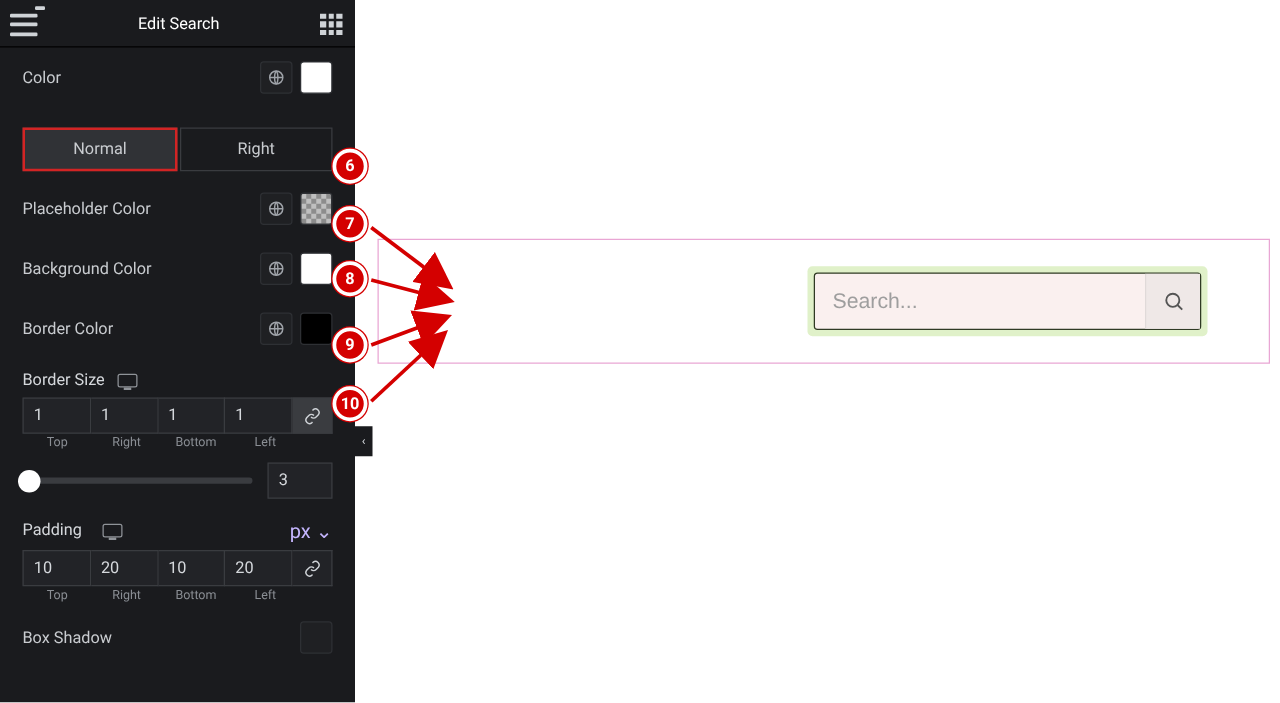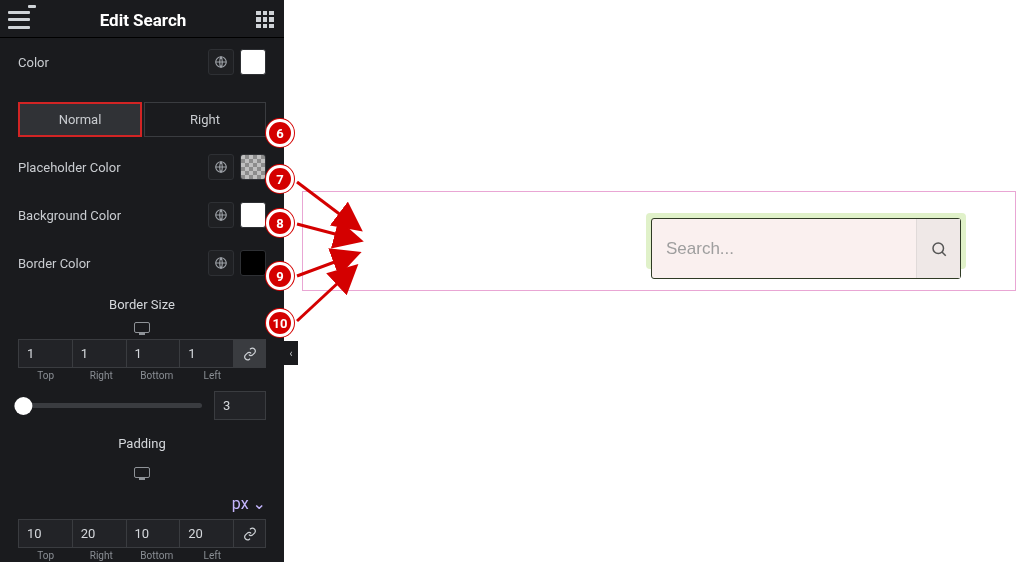--- a/index.html
+++ b/index.html
@@ -15,21 +15,21 @@
   
   .sidebar { width:284px; background:#1a1b1e; color:#d5d8dc; display:flex; flex-direction:column; position:relative; z-index:2; }
   .sb-header {
     display:flex; align-items:center; justify-content:space-between;
     padding:4px 10px 2px 8px; height:38px;
     border-bottom:1px solid #000;
   }
   .hamburger { width:22px; height:18px; display:flex; flex-direction:column; justify-content:space-between; cursor:pointer; position:relative; }
   .hamburger span { display:block; height:3px; background:#cfd3d7; border-radius:1px; }
   .dot-indicator { position:absolute; top:-6px; right:-6px; width:8px; height:8px; border-radius:50%; background:#2d5bff; }
-  .title { font-weight:700; color:#fff; font-size:17px; }
+  .title { font-weight:400; color:#fff; font-size:13px; }
   .grid-icon { width:18px; height:18px; display:grid; grid-template-columns:repeat(3,1fr); grid-template-rows:repeat(3,1fr); gap:2px; cursor:pointer; }
   .grid-icon span { background:#cfd3d7; }
   .sb-scroll { flex:1; overflow:hidden; }
   .sb-row {
     display:flex; align-items:center; justify-content:space-between;
     padding:11px 18px;
   }
   .label { color:#c9ccd0; font-size:13px; }
   .ctrls { display:flex; gap:6px; align-items:center; }
   .mini-btn {
@@ -47,21 +47,21 @@
   
   .tabs { display:flex; padding:0 18px 6px 18px; gap:2px; }
   .tab {
     flex:1; text-align:center; padding:9px 0; border:1px solid #3a3c40;
     font-size:13px; cursor:pointer; color:#c9ccd0;margin-top:16px;
   }
   .tab.active { background:#303236; border:2px solid #d22424; padding:8px 0; }
   
   .section-title {
     display:flex; align-items:center; gap:10px; padding:10px 18px 6px 18px;
-    color:#d5d8dc; font-size:13px;flex-direction:column;
+    color:#d5d8dc; font-size:13px;
   }
   .resp-icon { width:16px; height:11px; border:1.5px solid #8f9398; border-radius:2px; position:relative; }
   .resp-icon::after { content:""; position:absolute; bottom:-3px; left:4px; width:6px; height:2px; background:#8f9398; }
   .quad { display:flex; align-items:stretch; padding:0 18px; gap:0; }
   .quad .cell {
     flex:1; background:#222327; border:1px solid #3a3c40; color:#d5d8dc;
     text-align:left; padding:6px 8px; font-size:13px; cursor:text;
   }
   .quad .cell + .cell { border-left:none; }
   .quad .link-btn {
@@ -83,21 +83,21 @@
   .preview { flex:1; position:relative; background:#fff; }
   .selection-outline {
     position:absolute; left:18px; right:8px; top:191px; height:100px;
     border:1px solid #e9a6d4;
   }
   .inner-hl {
     position:absolute; left:362px; right:58px; top:213px; height:56px;
     background:#e0f1c9; border-radius:4px;
   }
   .search-wrap {
-    position:absolute; left:367px; right:63px; top:218px; height:61px;
+    position:absolute; left:367px; right:63px; top:218px; height:46px;
     display:flex; align-items:stretch;
     background:#faf0ef; border:1px solid #2f3a24; border-radius:3px;
   }
   .search-input {
     flex:1; border:none; background:transparent; padding:0 14px;
     font-size:17px; color:#555;
   }
   .search-input::placeholder { color:#9e9e9e; }
   .search-btn {
     width:44px; display:flex; align-items:center; justify-content:center;

